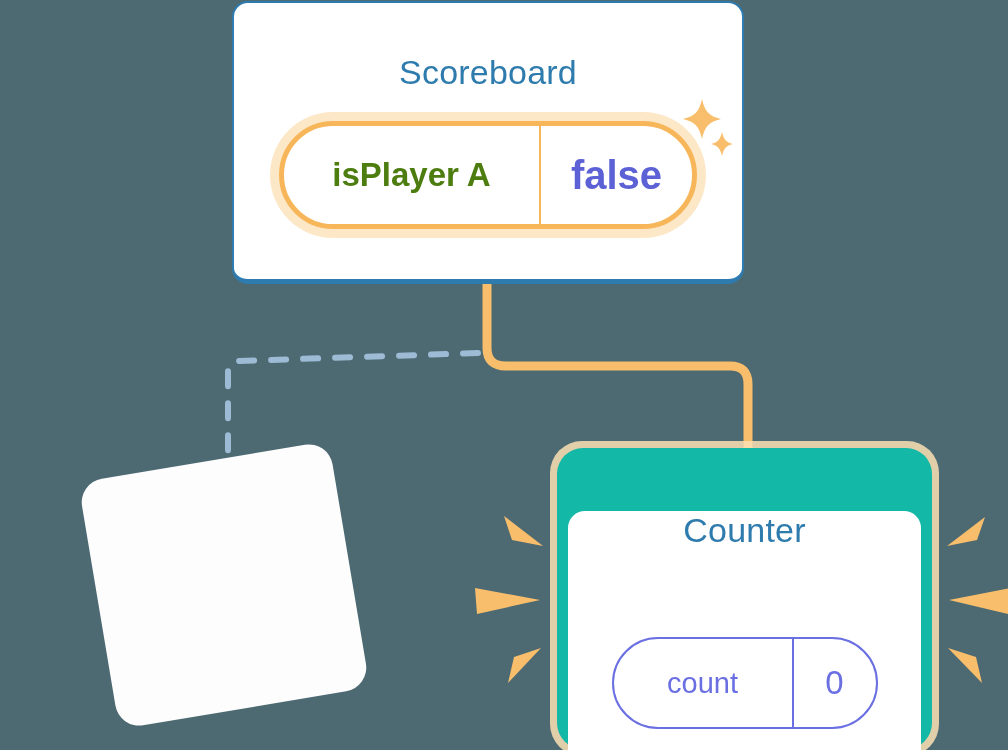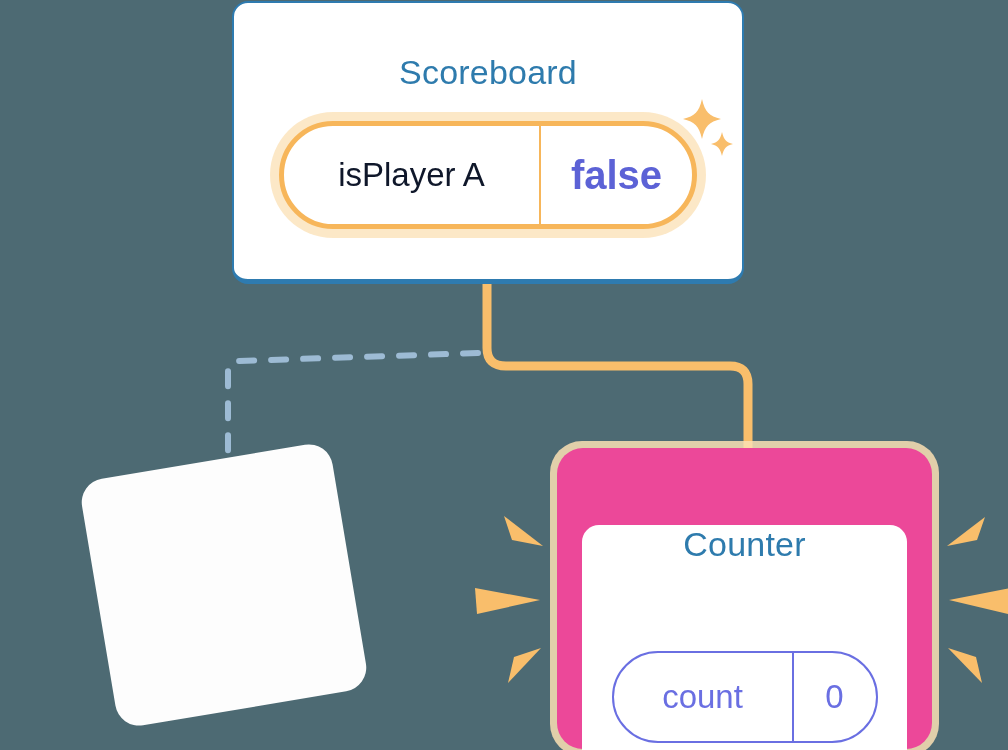--- a/index.html
+++ b/index.html
@@ -98,45 +98,45 @@
     box-sizing: border-box;
     display: flex;
     align-items: stretch;
   }
   .pill-hl .pill-key {
     flex: 0 0 255px;
     display: flex;
     align-items: center;
     justify-content: center;
     border-right: 2px solid #F7B65A;
-    color: #0f172a;
+    color: #4d7c0f;
     font-size: 33px;
-    font-weight: 400;
+    font-weight: 700;
   }
   .pill-hl .pill-val {
     flex: 1 1 auto;
     display: flex;
     align-items: center;
     justify-content: center;
     color: #5C62D6;
     font-size: 40px;
     font-weight: 700;
   }
 
   
   .card-counter {
     position: absolute;
     left: 557px;
     top: 448px;
     width: 375px;
     height: 301px;
     box-sizing: border-box;
     border-radius: 26px;
-    background: #ec4899;
-    padding: 25px;
+    background: #14b8a6;
+    padding: 11px;
     z-index: 4;
   }
   .card-counter-glow {
     position: absolute;
     left: 550px;
     top: 441px;
     width: 389px;
     height: 315px;
     border-radius: 32px;
     background: #FBE0B4;
@@ -170,21 +170,21 @@
     display: flex;
     align-items: stretch;
   }
   .pill-plain .pill-key {
     flex: 0 0 178px;
     display: flex;
     align-items: center;
     justify-content: center;
     border-right: 2px solid #6A6FE2;
     color: #6A6FE2;
-    font-size: 33px;
+    font-size: 29px;
     font-weight: 400;
   }
   .pill-plain .pill-val {
     flex: 1 1 auto;
     display: flex;
     align-items: center;
     justify-content: center;
     color: #6A6FE2;
     font-size: 33px;
     font-weight: 400;

